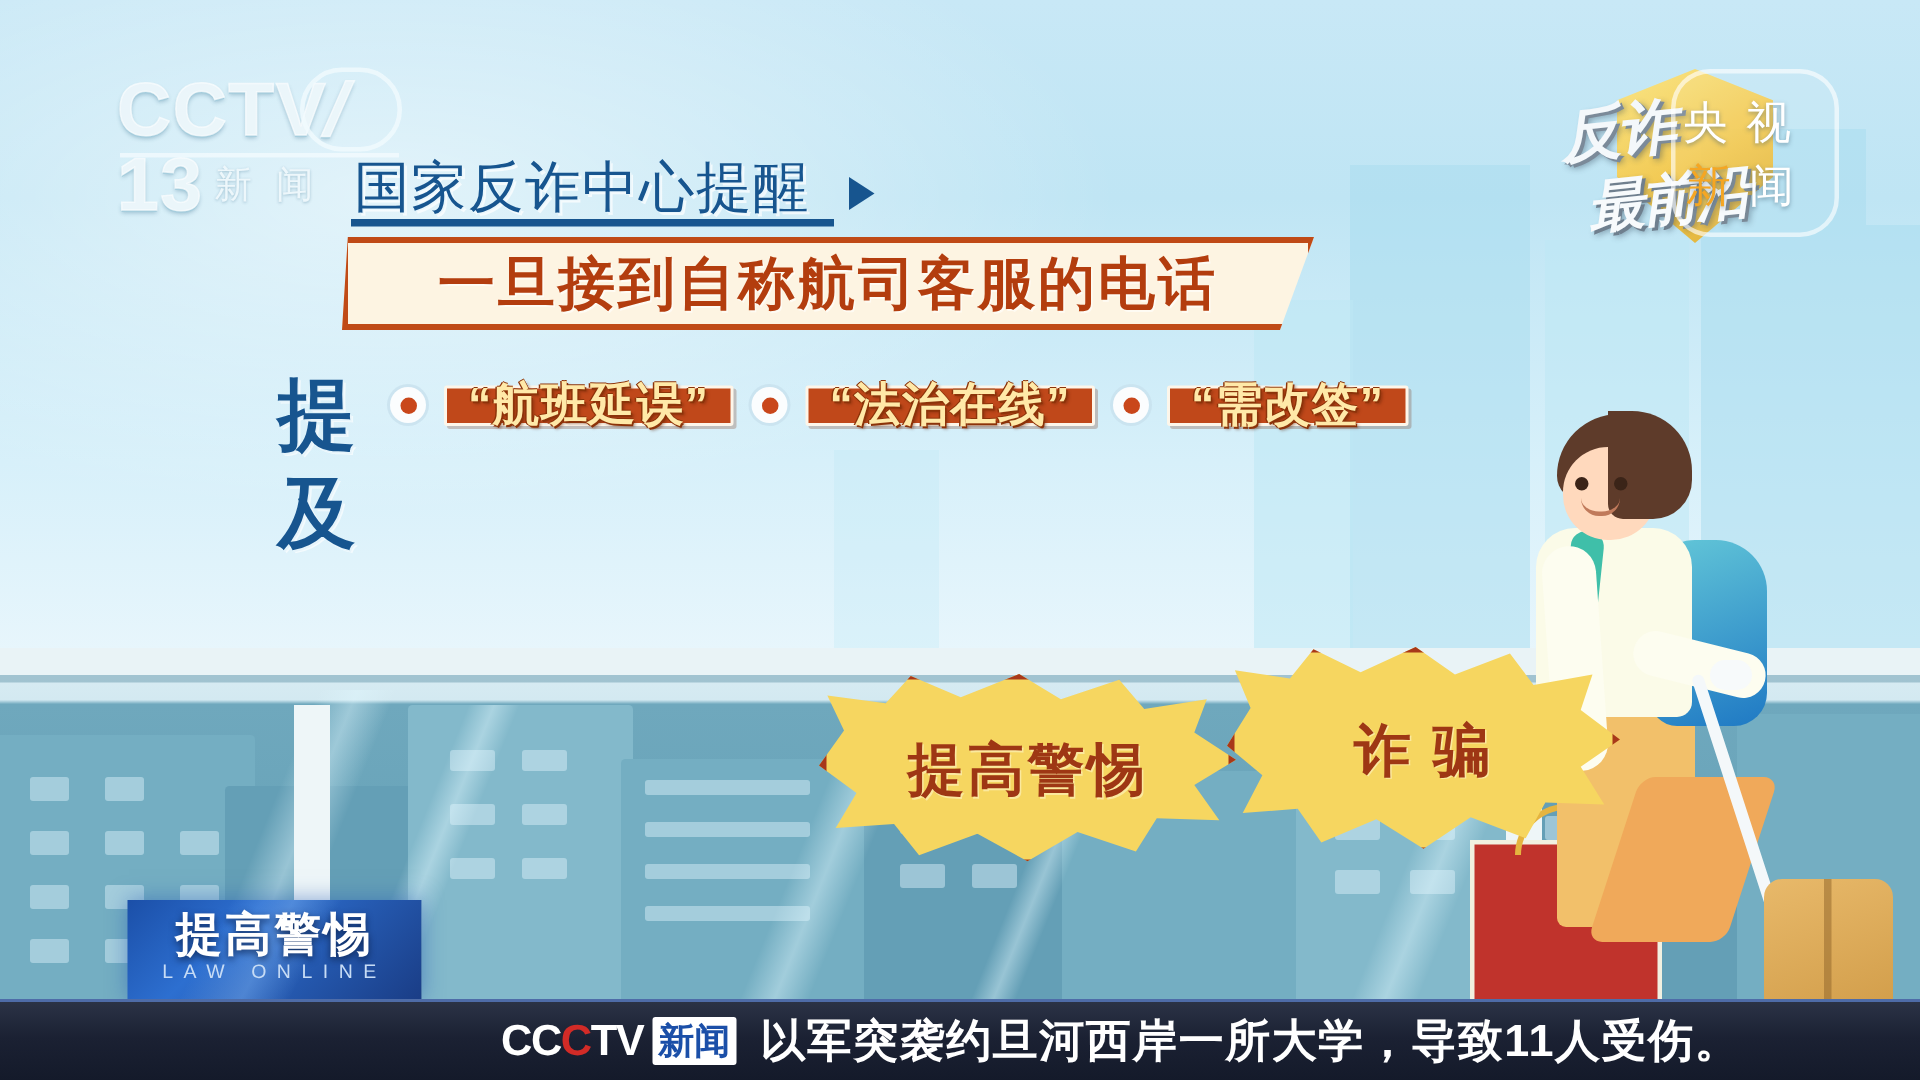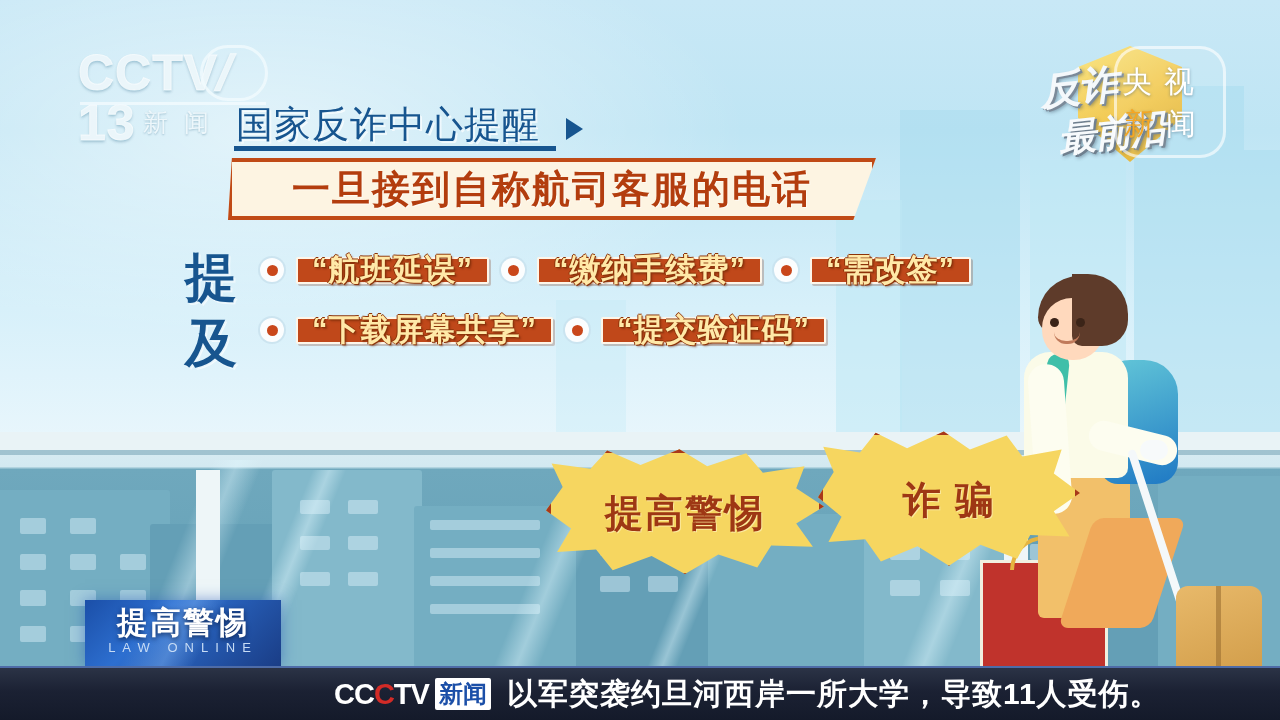--- a/index.html
+++ b/index.html
@@ -275,44 +275,30 @@
       <span class="dot">
           <i></i>
         </span>
       <span class="tag">
           <span>“航班延误”</span>
         </span>
       <span class="dot">
           <i></i>
         </span>
       <span class="tag">
-          <span>“缴纳手续费”</span>
+          <span>“法治在线”</span>
         </span>
       <span class="dot">
           <i></i>
         </span>
       <span class="tag">
           <span>“需改签”</span>
         </span>
     </div>
 
-    <div class="row">
-      <span class="dot">
-          <i></i>
-        </span>
-      <span class="tag">
-          <span>“下载屏幕共享”</span>
-        </span>
-      <span class="dot">
-          <i></i>
-        </span>
-      <span class="tag">
-          <span>“提交验证码”</span>
-        </span>
-    </div>
 
 
   </div>
 
   <div class="person">
     <div class="pk redbag"></div>
     <div class="pk bagh"></div>
     <div class="pk legs"></div>
     <div class="pk legs2"></div>
     <div class="pk pack"></div>

